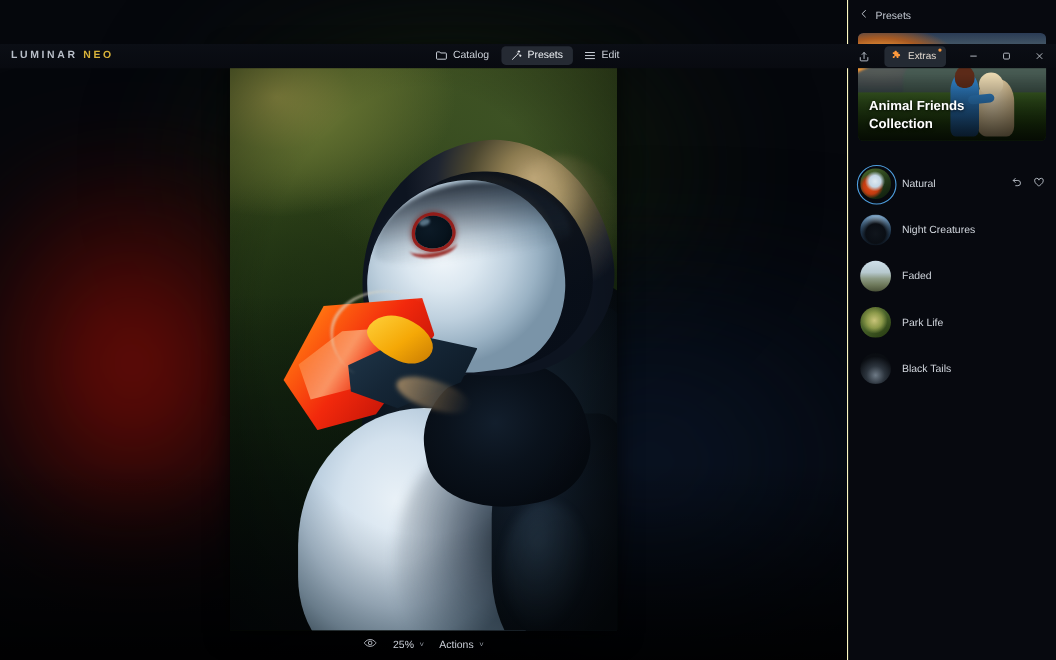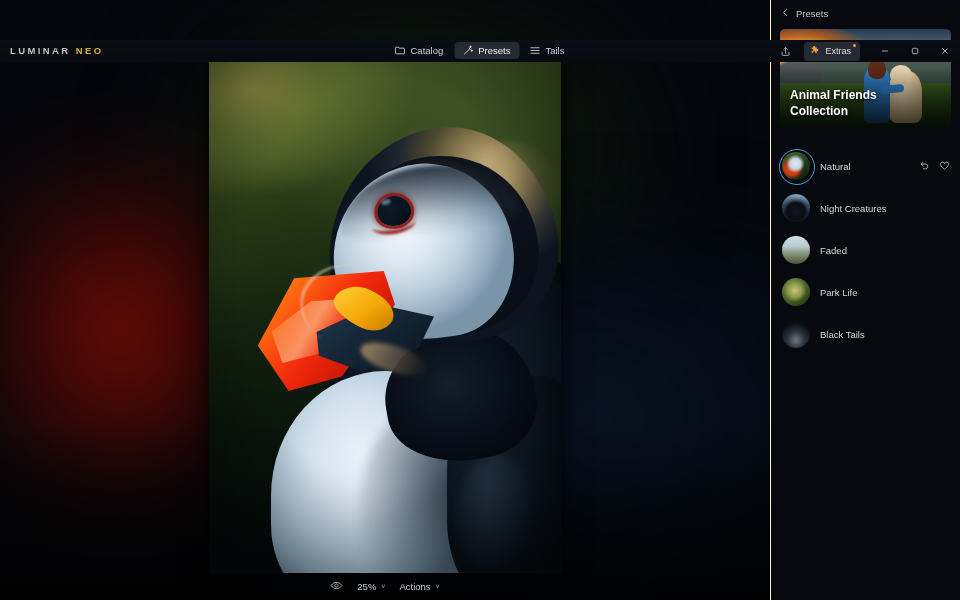--- a/index.html
+++ b/index.html
@@ -388,21 +388,21 @@
         </span>
         <span>Presets</span>
       </div>
 
       <div class="tab">
         <span>
           <svg width="11" height="11" viewBox="0 0 16 16" fill="none" stroke="currentColor" stroke-width="1.3" stroke-linecap="round">
             <path d="M2 4h12M2 8h12M2 12h12"></path>
           </svg>
         </span>
-        <span>Tails</span>
+        <span>Edit</span>
       </div>
     </div>
 
     <div class="right-controls">
 
       <div class="icon-btn">
         <svg width="11" height="11" viewBox="0 0 16 16" fill="none" stroke="currentColor" stroke-width="1.3" stroke-linecap="round">
           <path d="M8 10.5V2.6"></path>
             <path d="M5.4 5.1L8 2.5l2.6 2.6"></path>
           <path d="M3 9.2v3.4a1 1 0 0 0 1 1h8a1 1 0 0 0 1-1V9.2"></path>

